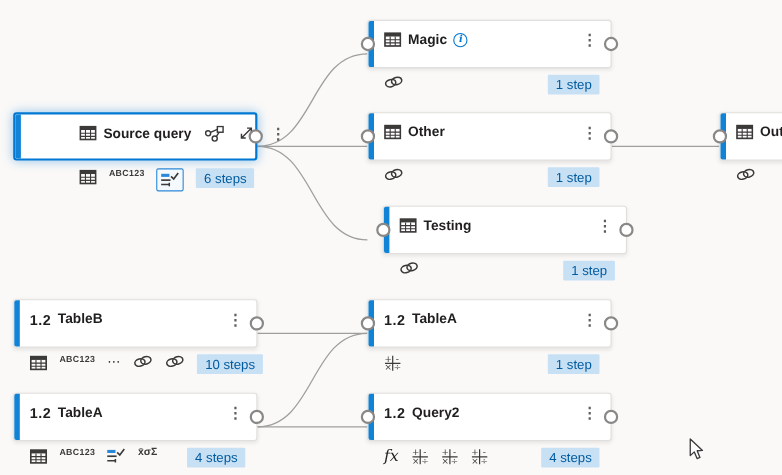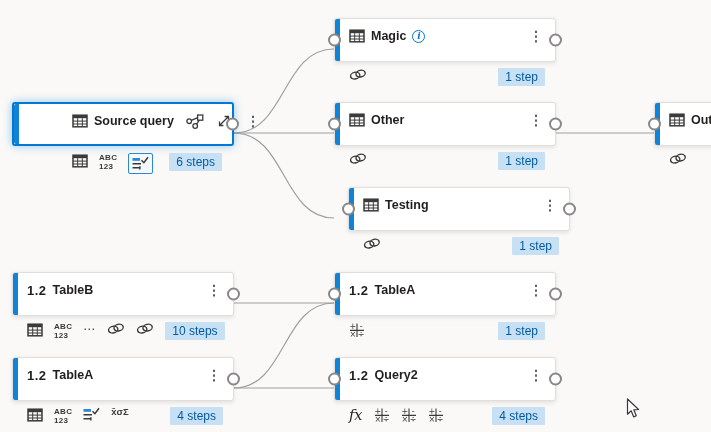--- a/index.html
+++ b/index.html
@@ -14,21 +14,21 @@
   .title{font-size:12.5px;font-weight:600;color:var(--title,#201f1e);white-space:nowrap;}
   .numtype{font-size:13px;font-weight:600;color:var(--title,#201f1e);letter-spacing:.5px;}
   .hdr-spacer{flex:1;}
   .dots{color:#605e5c;font-size:14px;line-height:1;padding:0 2px;cursor:pointer;font-weight:700;}
   .hdr-act{display:inline-flex;align-items:center;margin-right:7px;cursor:pointer;}
   .info-badge{display:inline-flex;align-items:center;justify-content:center;width:13px;height:13px;border:1.4px solid var(--info,#0078d4);
         border-radius:50%;color:var(--info,#0078d4);font-size:9px;font-family:"DejaVu Serif",serif;font-style:italic;font-weight:700;box-sizing:border-box;}
   .body-row{display:flex;align-items:flex-start;gap:11px;margin:22px 10px 0 14px;height:24px;}
   .badge{margin-left:auto;background:var(--badge-bg,#c7e0f4);color:var(--badge-text,#005a9e);
          font-size:12px;padding:2px 7px;border-radius:1px;white-space:nowrap;cursor:pointer;}
-  .abc123{display:flex;flex-direction:column;font-size:8px;line-height:1.15;color:#3b3a39;font-weight:600;letter-spacing:.3px;}
+  .abc123{display:flex;flex-direction:row;font-size:8px;line-height:1.15;color:#3b3a39;font-weight:600;letter-spacing:.3px;}
   .stats{display:flex;flex-direction:row;align-items:center;font-size:9.5px;line-height:1.0;color:#3b3a39;font-weight:600;}
   .fx{font-family:"DejaVu Serif",serif;font-style:italic;font-size:14.5px;color:#252423;}
   .more-glyph{font-size:12px;color:#3b3a39;letter-spacing:1px;}
   .selbox{display:inline-flex;align-items:center;justify-content:center;border:1.5px solid #2b88d8;background:#f3f9fd;
           border-radius:2px;padding:2px 3px;}
   .port{position:absolute;width:9px;height:9px;background:#fff;border:2px solid var(--port,#8a8886);border-radius:50%;
         top:50%;transform:translateY(-50%);z-index:3;cursor:crosshair;}
   .port.out{right:-7px;} .port.in{left:-7px;}
   .icon{display:inline-flex;align-items:center;}
   #cursor{position:absolute;z-index:10;pointer-events:none;}

